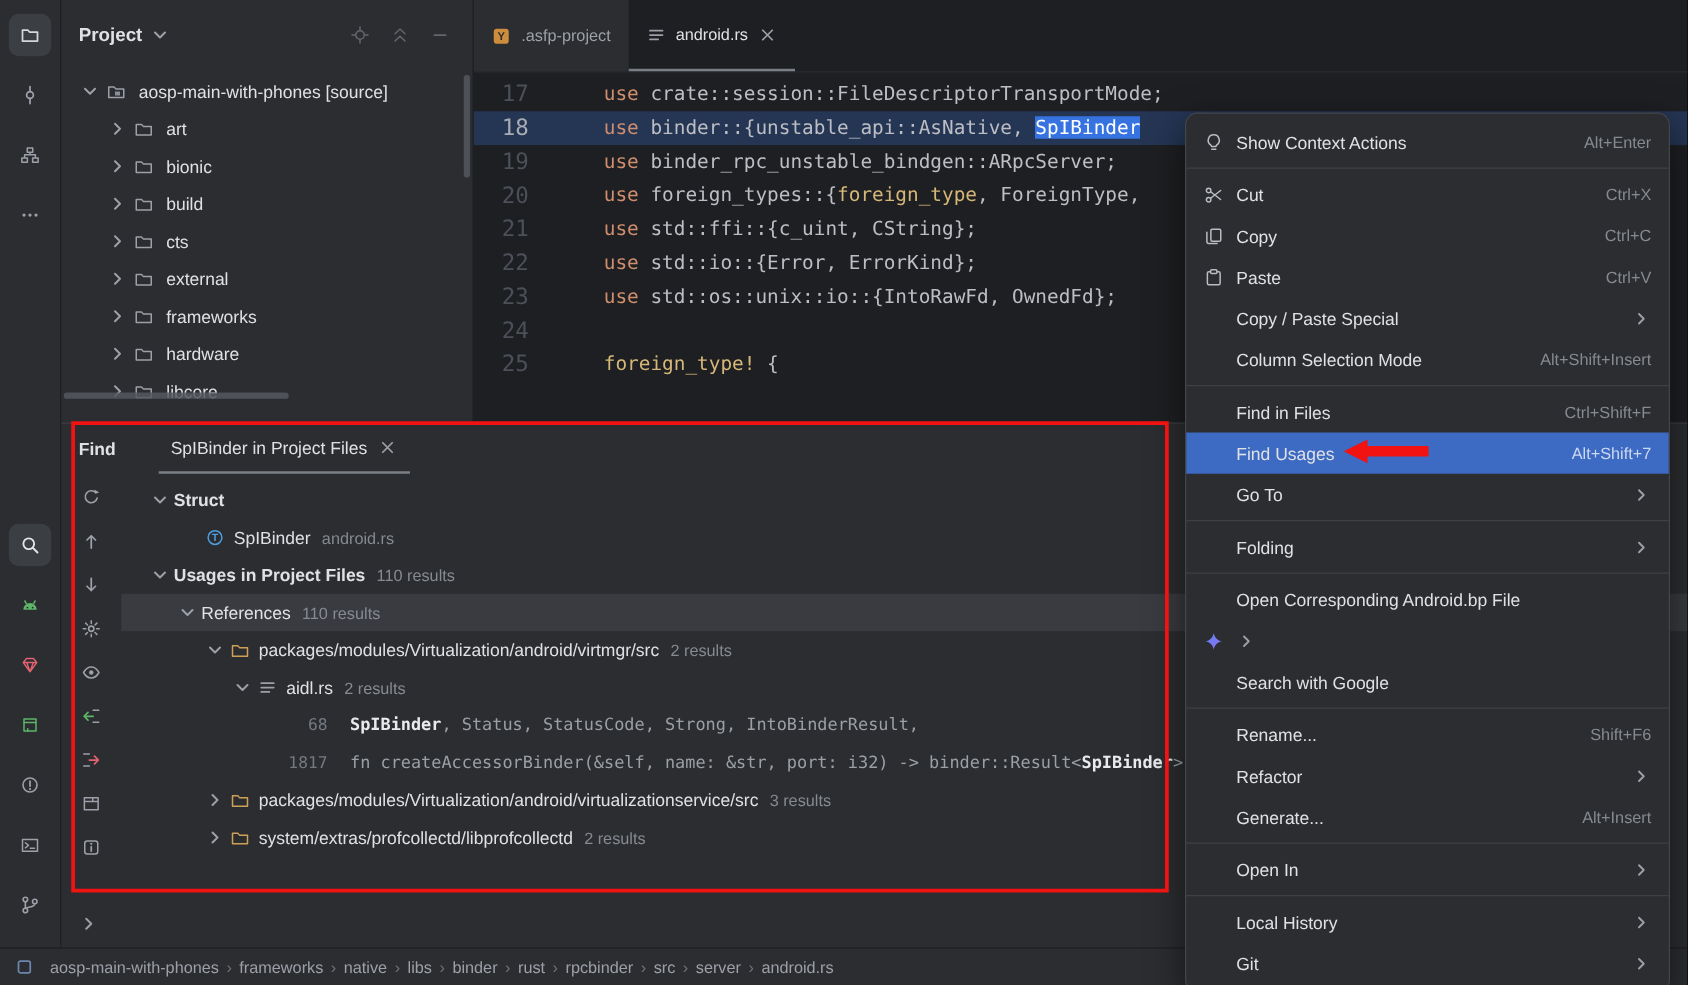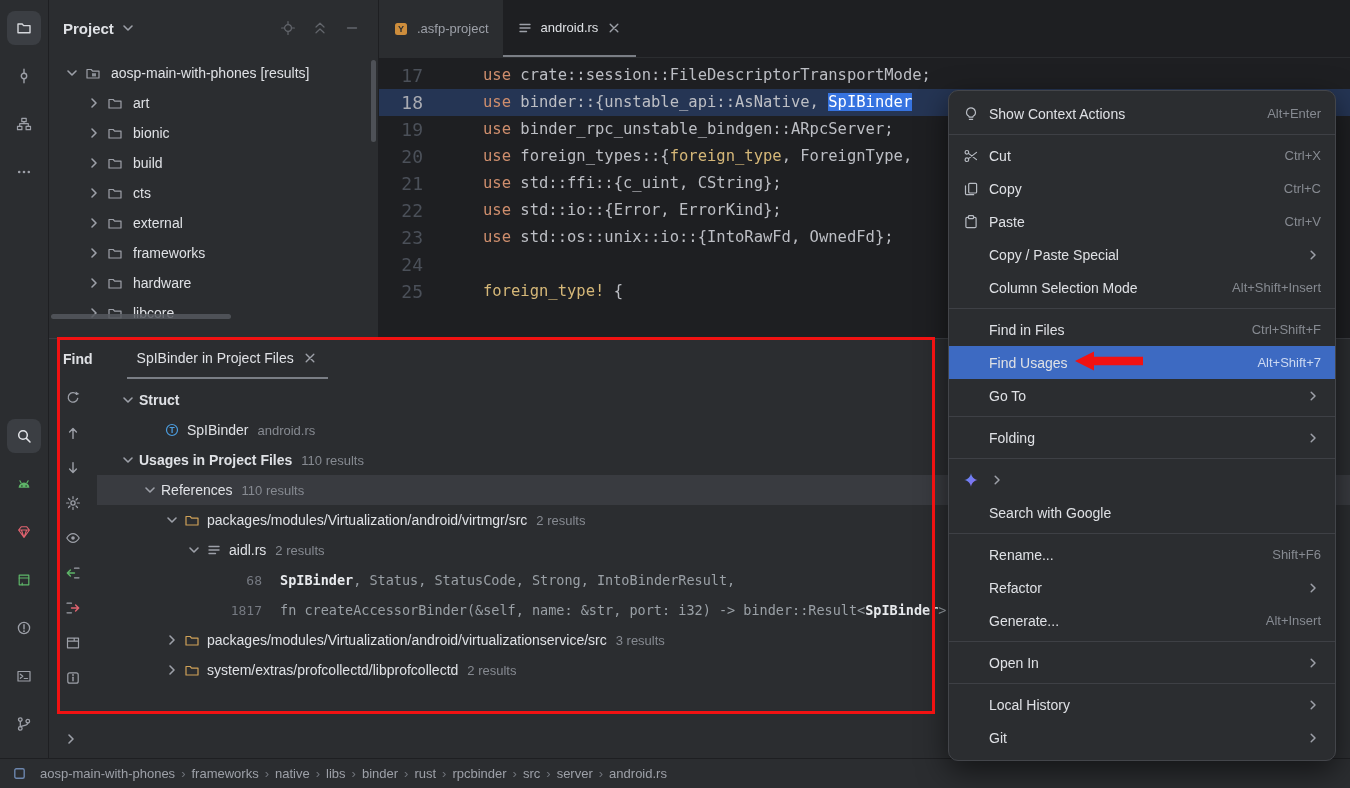--- a/index.html
+++ b/index.html
@@ -237,21 +237,21 @@
             <svg width="16" height="16" viewBox="0 0 16 16">
               <path d="M4 6l4 4 4-4" fill="none" stroke="#9da0a8" stroke-width="1.6" stroke-linecap="round" stroke-linejoin="round"></path>
             </svg>
           </span>
           <span class="pt-icon">
             <svg width="16" height="16" viewBox="0 0 16 16">
               <path d="M2 4.5h4.2l1.4 1.6H14V13H2z" fill="none" stroke="#9da0a8" stroke-width="1.2" stroke-linecap="round" stroke-linejoin="round"></path>
               <path d="M7 8.2h4v3.2H7z" fill="#8a8e96"></path>
             </svg>
           </span>
-          <span class="pt-label">aosp-main-with-phones [results]</span>
+          <span class="pt-label">aosp-main-with-phones [source]</span>
         </div>
         <div class="ptree-row">
           <span class="pt-sp" style="width: 34px;"></span>
           <span class="pt-chev">
             <svg width="16" height="16" viewBox="0 0 16 16">
               <path d="M6 4l4 4-4 4" fill="none" stroke="#9da0a8" stroke-width="1.6" stroke-linecap="round" stroke-linejoin="round"></path>
             </svg>
           </span>
           <span class="pt-icon">
             <svg width="16" height="16" viewBox="0 0 16 16">
@@ -725,20 +725,24 @@
         <span class="mi-icon"></span>
         <span class="mi-label">Folding</span>
         <span class="mi-sub">
           <svg width="16" height="16" viewBox="0 0 16 16">
             <path d="M6.2 4.2L10 8l-3.8 3.8" fill="none" stroke="#9da0a8" stroke-width="1.5" stroke-linecap="round" stroke-linejoin="round"></path>
           </svg>
         </span>
       </div>
       <div class="menu-sep"></div>
       <div class="menu-item">
+        <span class="mi-icon"></span>
+        <span class="mi-label">Open Corresponding Android.bp File</span>
+      </div>
+      <div class="menu-item">
         <span class="mi-icon">
           <svg width="16" height="16" viewBox="0 0 16 16">
             <defs>
               <linearGradient id="gmg" x1="0" y1="0" x2="1" y2="1">
                 <stop offset="0" stop-color="#5a8df5"></stop>
                 <stop offset="1" stop-color="#9168f0"></stop>
               </linearGradient>
             </defs>
             <path d="M8 1.3c.55 3.6 3.1 6.15 6.7 6.7-3.6.55-6.15 3.1-6.7 6.7-.55-3.6-3.1-6.15-6.7-6.7 3.6-.55 6.15-3.1 6.7-6.7z" fill="url(#gmg)"></path>
           </svg>

